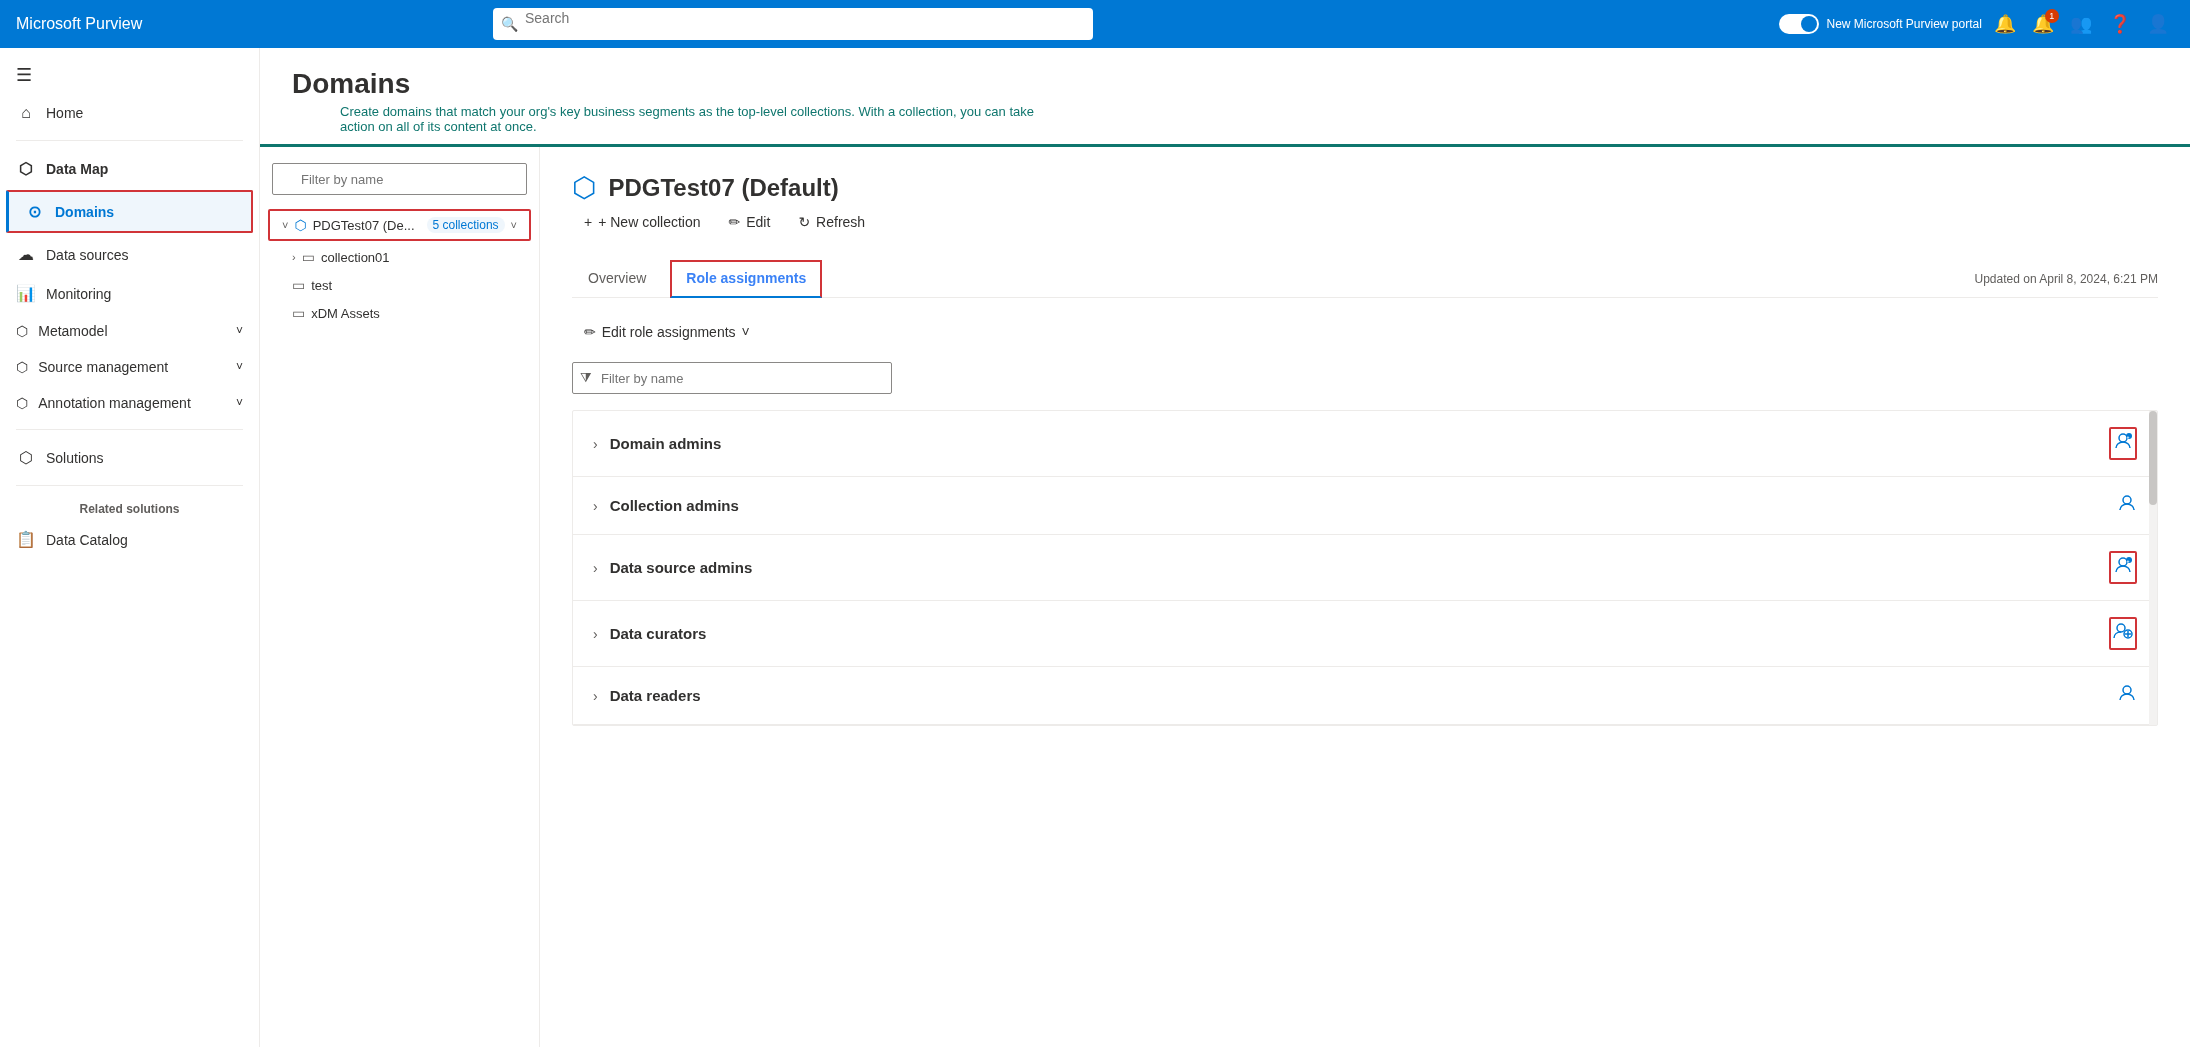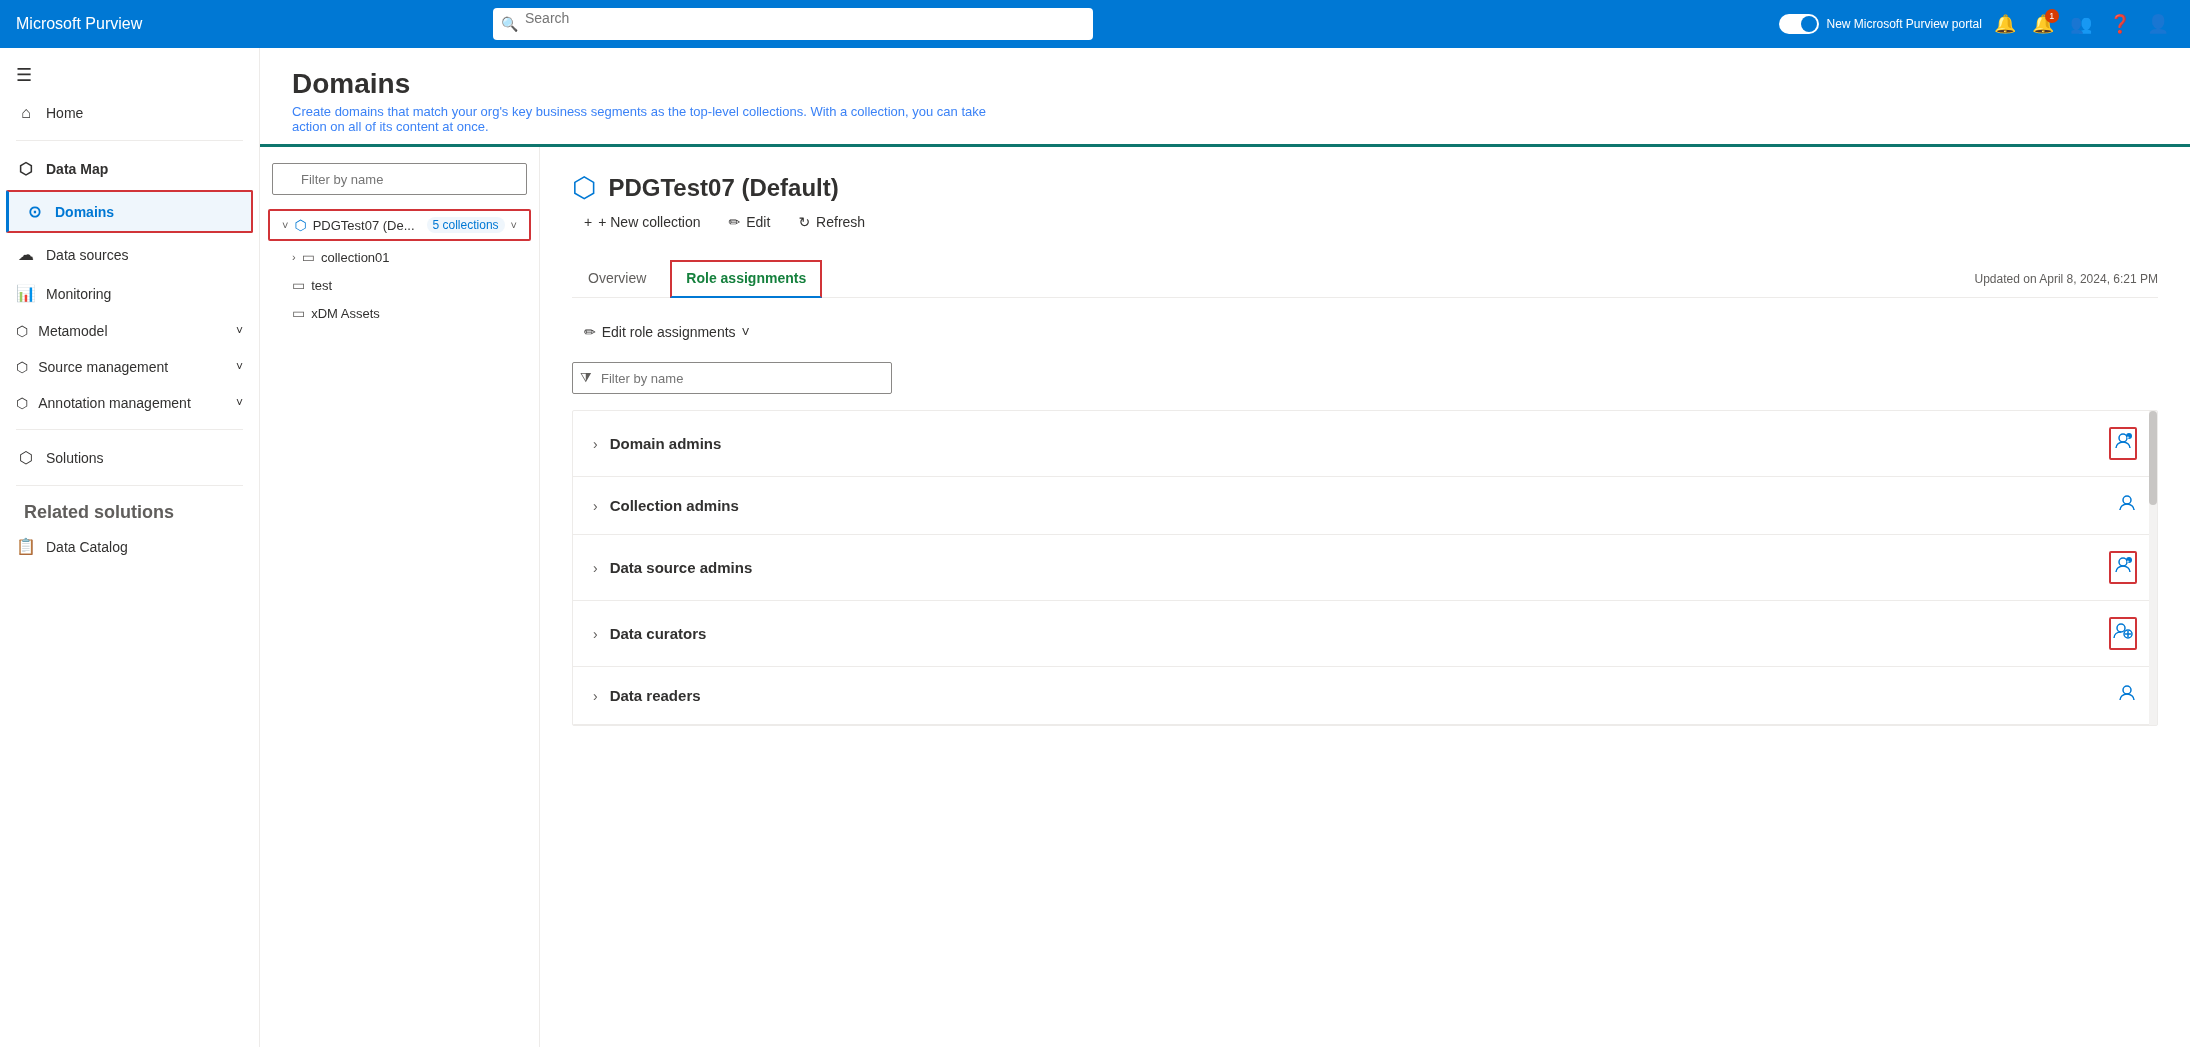--- a/index.html
+++ b/index.html
@@ -143,24 +143,25 @@
       width: 20px;
       text-align: center;
     }
     .sidebar-divider {
       height: 1px;
       background: #edebe9;
       margin: 8px 16px;
     }
     .sidebar-section-title {
       padding: 8px 24px 4px;
-      font-size: 18px;
+      font-size: 12px;
       font-weight: 600;
       color: #605e5c;
       text-transform: none;
+      text-align: center;
     }
     .sidebar-expandable {
       display: flex;
       align-items: center;
       gap: 10px;
       padding: 10px 16px;
       cursor: pointer;
       color: #323130;
       font-size: 14px;
     }
@@ -302,21 +303,21 @@
     .tabs-left { display: flex; gap: 8px; }
     .tab {
       padding: 10px 16px;
       cursor: pointer;
       font-size: 14px;
       color: #605e5c;
       border-bottom: 2px solid transparent;
       margin-bottom: -1px;
     }
     .tab.active {
-      color: #15803d;
+      color: #3b82f6;
       border-bottom: 2px solid #0078d4;
       font-weight: 600;
     }
     .tabs-right {
       font-size: 12px;
       color: #605e5c;
     }
 
     .role-toolbar {
       display: flex;
@@ -413,22 +414,23 @@
       background: white;
     }
     .domains-page-title {
       font-size: 28px;
       font-weight: 600;
       color: #323130;
       margin-bottom: 4px;
     }
     .domains-page-desc {
       font-size: 13px;
-      color: #3b82f6;
+      color: #0f766e;
       max-width: 700px;
+      margin-left: 48px;
     }
   </style>
 </head>
 <body>
 
 <div class="top-nav">
   <span class="top-nav-brand">Microsoft Purview</span>
   <div class="top-nav-search">
     <div class="search-wrapper">
       <span class="search-icon-inner">🔍</span>

